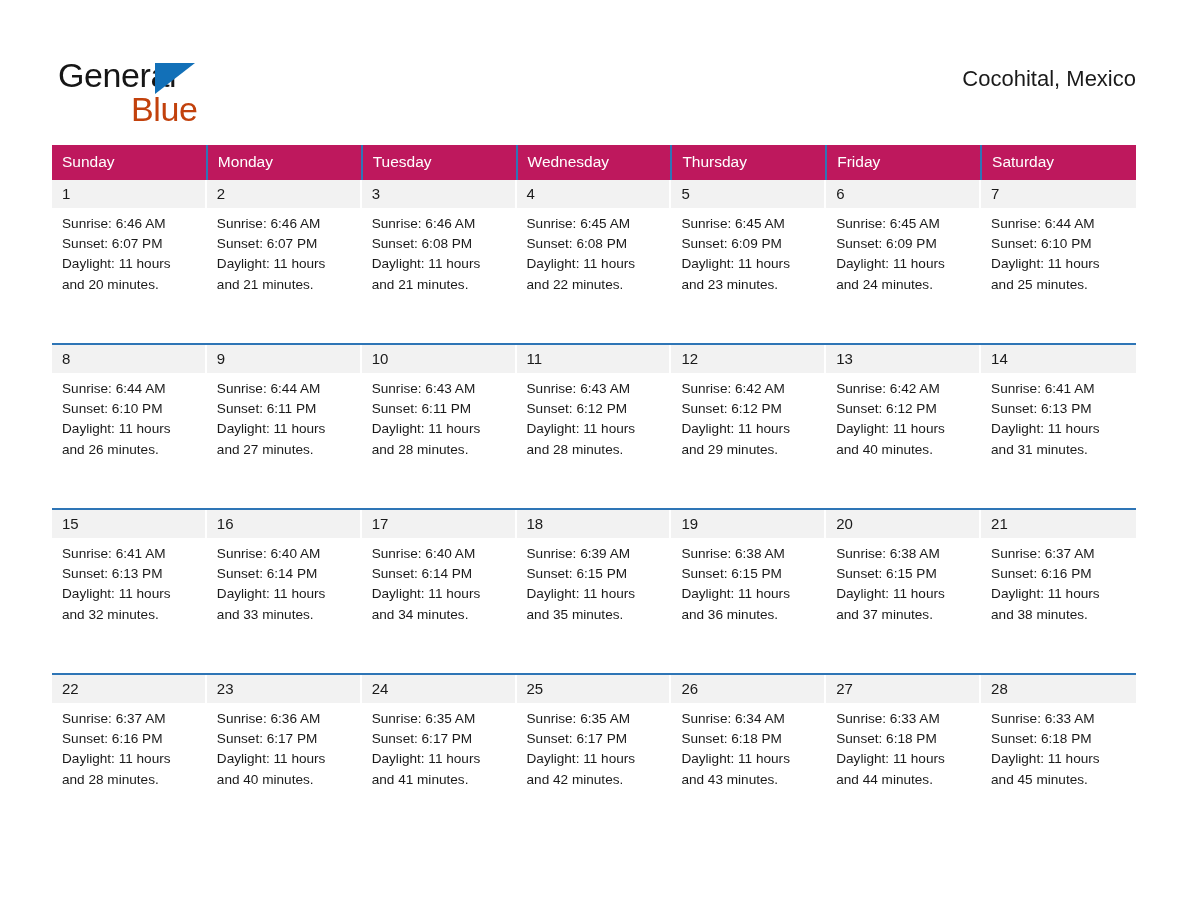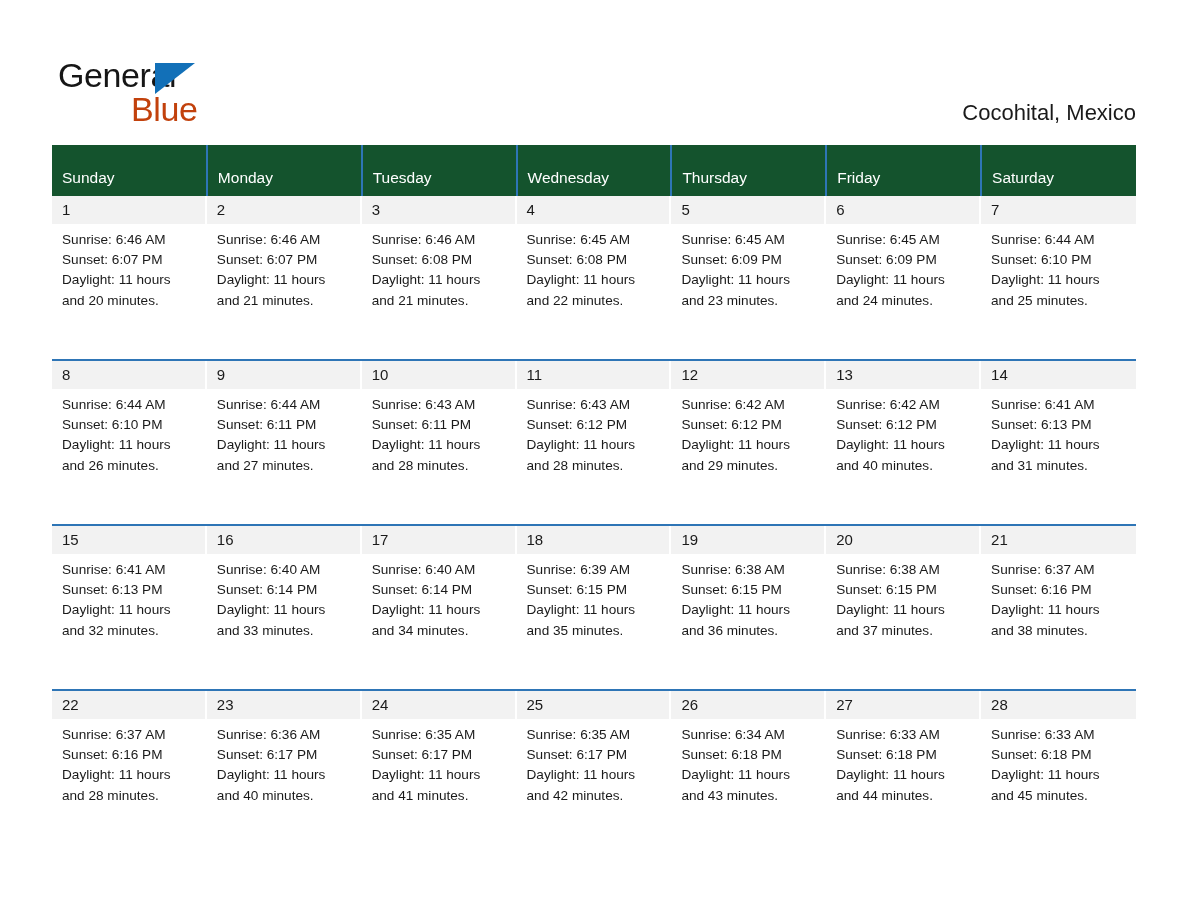--- a/index.html
+++ b/index.html
@@ -17,21 +17,21 @@
   .page {
     position: relative;
     width: 1188px;
     height: 918px;
     box-sizing: border-box;
   }
 
   
   .top {
     display: flex;
-    align-items: flex-end;
+    align-items: flex-start;
     justify-content: space-between;
     padding: 48px 52px 0 58px;
     box-sizing: border-box;
   }
   .logo {
     position: relative;
     width: 220px;
     height: 78px;
   }
   .logo-general {
@@ -66,38 +66,38 @@
     padding-top: 2px;
   }
   .month-title {
     font-size: 43px;
     line-height: 1.05;
     color: #1a1a1a;
     letter-spacing: -0.2px;
   }
   .location {
     font-size: 22px;
-    margin-top: 30px;
+    margin-top: 16px;
     color: #1a1a1a;
   }
 
   
   .calendar {
     margin: 19px 52px 0 52px;
     width: 1084px;
     border-collapse: collapse;
     table-layout: fixed;
   }
   .calendar th {
-    background: #14532d;
+    background: #be185d;
     color: #ffffff;
     text-align: left;
     font-weight: normal;
     font-size: 15.5px;
-    padding: 24px 0 9px 10px;
+    padding: 8px 0 9px 10px;
     border-right: 2px solid #2e75b6;
   }
   .calendar th:last-child { border-right: none; }
 
   .week-row td {
     vertical-align: top;
     padding: 0;
     border-top: 2px solid #2e75b6;
     width: 154.8px;
   }

